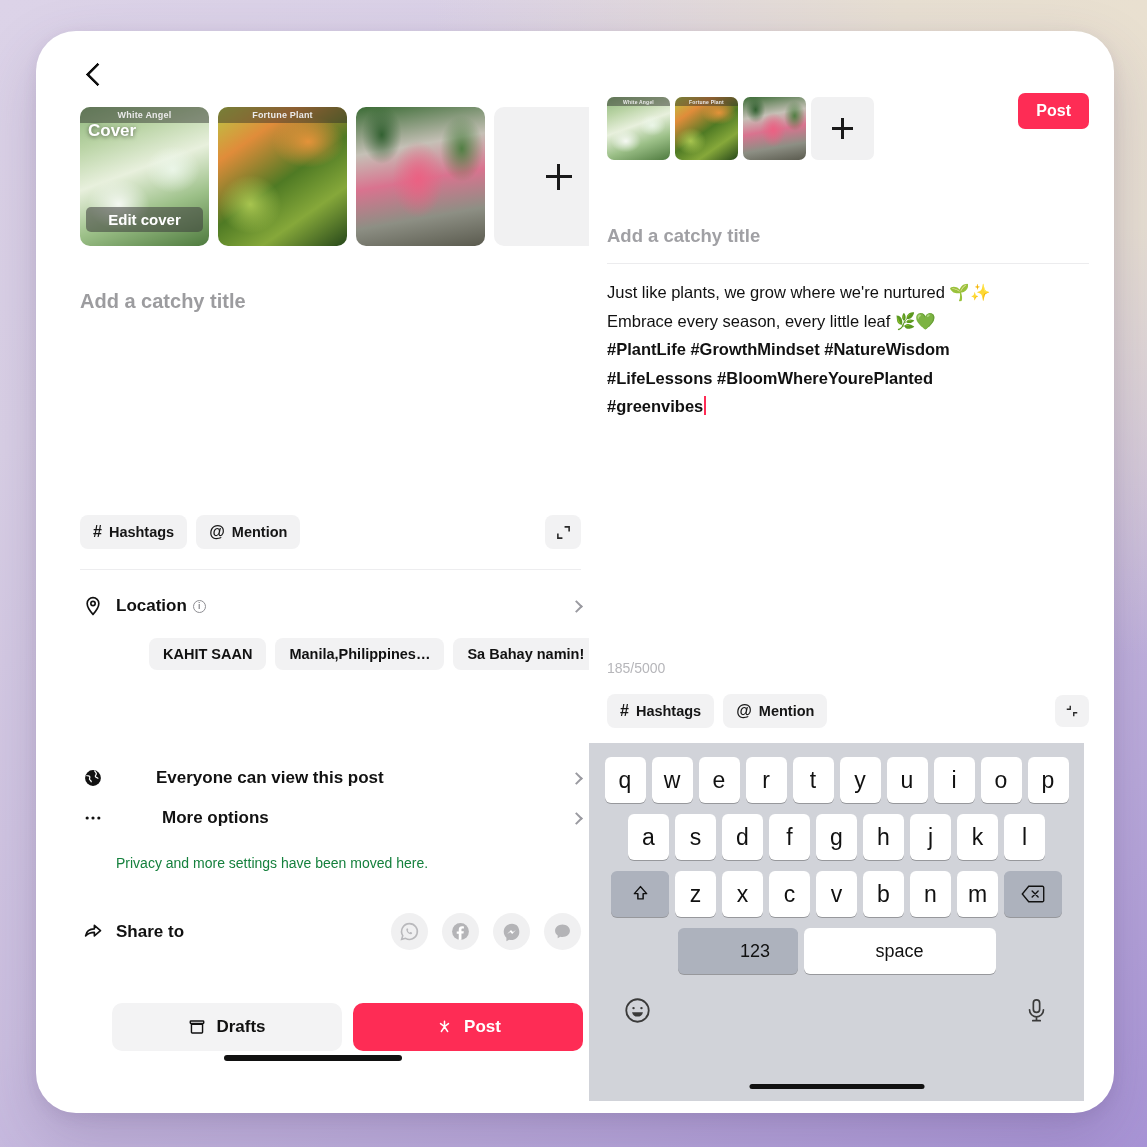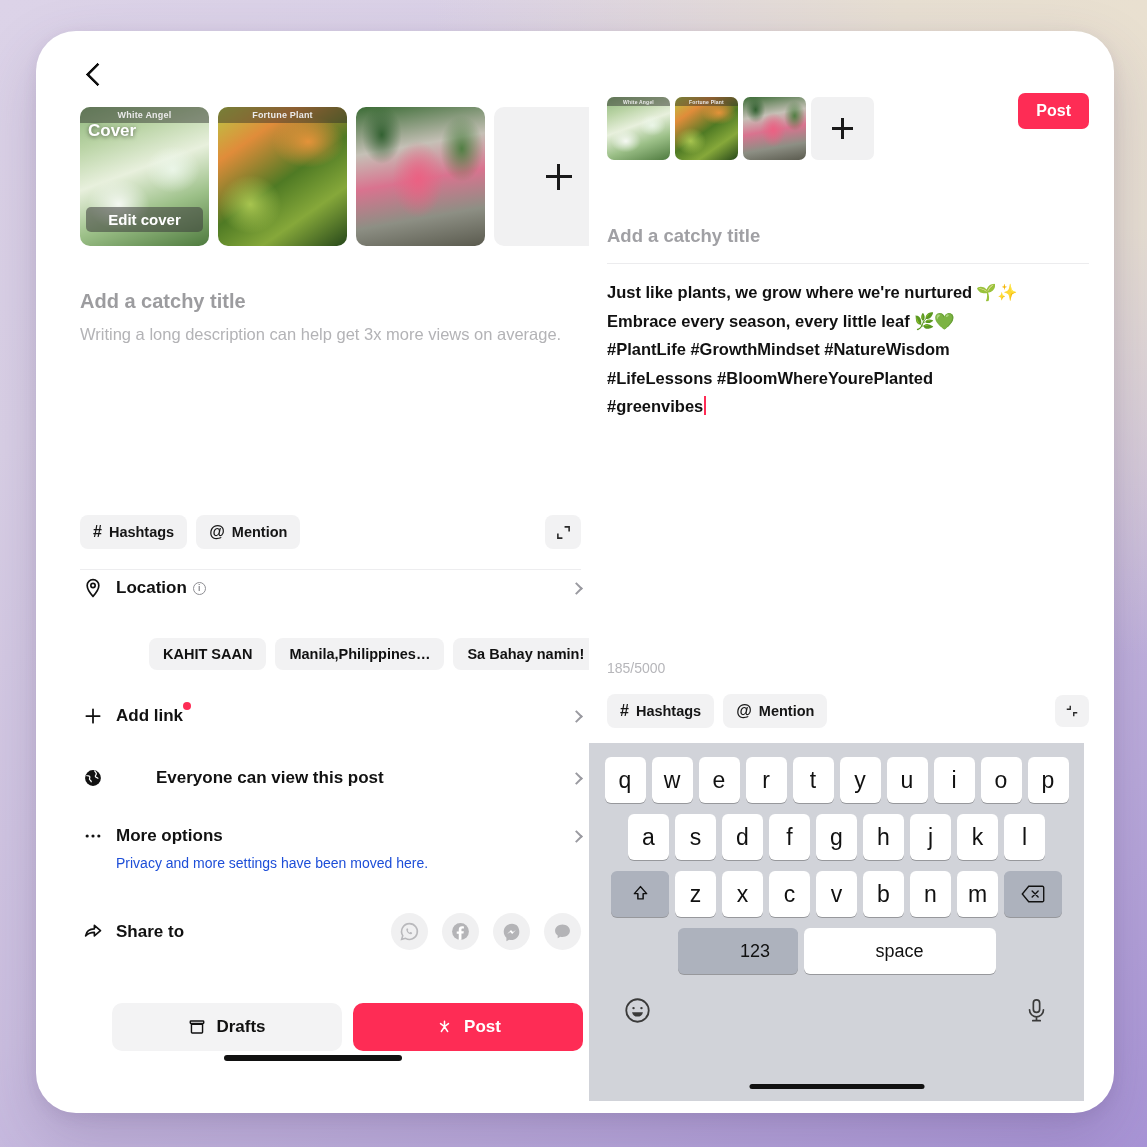--- a/index.html
+++ b/index.html
@@ -147,21 +147,21 @@
     position:absolute; left:44px; width: 501px;
     display:flex; align-items:center; cursor:pointer;
   }
   .opt-ico {
     width: 26px; height:26px; flex:0 0 auto;
     display:flex; align-items:center; justify-content:center;
     margin-right: 10px;
   }
   .opt-label { font-size:17px; font-weight:700; color:#111; position:relative; }
   .opt-sub {
-    position:absolute; left: 80px; font-size:14px; color:#1d4ed8;
+    position:absolute; left: 80px; font-size:14px; color:#15803d;
   }
   .chev {
     margin-left:auto; width: 9px; height: 9px;
     border-right: 2.2px solid #9a9aa0; border-top: 2.2px solid #9a9aa0;
     transform: rotate(45deg);
   }
   .info-o {
     display:inline-block; width:13px;height:13px;border-radius:50%;
     border:1.4px solid #8e8e93; font-size:9px; line-height:11px; text-align:center;
     color:#8e8e93; margin-left:6px; font-weight:700; vertical-align: 2px;
@@ -235,21 +235,21 @@
     font-size: 18.5px; font-weight:700; color:#a0a0a4;
   }
   .r-title-line {
     position:absolute; left: 18px; top: 232px; width: 482px; height:1px; background:#ececee;
   }
   .r-caption {
     position:absolute; left:18px; top: 247px; width: 470px;
     font-size: 16.5px; line-height: 28.5px; color:#111;
     white-space: pre-wrap;
   }
-  .cap-normal { font-weight:700; }
+  .cap-normal { font-weight:400; }
   .cap-tags { font-weight:700; }
   .caret {
     display:inline-block; width:2px; height:19px; background:#fe2c55;
     vertical-align:-3px; margin-left:1px;
   }
 
   .r-count {
     position:absolute; left:18px; top:629px;
     font-size:14px; color:#b6b6ba;
   }
@@ -317,80 +317,70 @@
       <div class="l-thumb img-fortune">
         <div class="thumb-topcap">Fortune Plant</div>
       </div>
       <div class="l-thumb img-caladium"></div>
       <div class="l-thumb add">
         <div class="plus-glyph"></div>
       </div>
     </div>
 
     <div class="l-title">Add a catchy title</div>
-    <div class="l-desc">Writing a long description can help get 3x more views on average.</div>
 
     <div class="l-chipbar">
       <div class="chip">
         <span class="g">#</span>
         <span>Hashtags</span>
       </div>
       <div class="chip">
         <span class="g">@</span>
         <span>Mention</span>
       </div>
       <div class="expand-btn">
         <svg width="15" height="15" viewBox="0 0 16 16">
           <path d="M2 10v4h4" stroke="#2a2a2a" stroke-width="1.7" fill="none" stroke-linecap="square"></path>
           <path d="M14 6V2h-4" stroke="#2a2a2a" stroke-width="1.7" fill="none" stroke-linecap="square"></path>
         </svg>
       </div>
     </div>
 
     <div class="divider"></div>
 
-    <div class="opt-row" style="top:544px;">
+    <div class="opt-row" style="top:562px;">
       <span class="opt-ico">
         <svg width="20" height="20" viewBox="0 0 24 24">
           <path d="M12 2C8.1 2 5 5.1 5 9c0 5.3 7 13 7 13s7-7.7 7-13c0-3.9-3.1-7-7-7z" fill="none" stroke="#111" stroke-width="2"></path>
           <circle cx="12" cy="9" r="2.6" fill="none" stroke="#111" stroke-width="2"></circle>
         </svg>
       </span>
       <span class="opt-label"><span>Location</span><span class="info-o">i</span></span>
       <span class="chev"></span>
     </div>
 
     <div class="loc-chips">
       <div class="loc-chip">KAHIT SAAN</div>
       <div class="loc-chip">Manila,Philippines…</div>
       <div class="loc-chip">Sa Bahay namin!</div>
     </div>
 
-    <div class="opt-row" style="top:672px;">
-      <span class="opt-ico">
-        <svg width="20" height="20" viewBox="0 0 24 24">
-          <path d="M12 4v16M4 12h16" stroke="#111" stroke-width="2.1" stroke-linecap="round"></path>
-        </svg>
-      </span>
-      <span class="opt-label"><span>Add link</span><span class="red-dot"></span></span>
-      <span class="chev"></span>
-    </div>
 
     <div class="opt-row" style="top:734px;gap:40px;">
       <span class="opt-ico">
         <svg width="20" height="20" viewBox="0 0 24 24">
           <circle cx="12" cy="12" r="9.5" fill="#111"></circle>
           <path d="M4 9c2 1 3 0 4 1s-1 3 0 4 2 1 2 3M14 3c0 2 2 2 2 4s-2 2-1 3.5 3 .5 3 2.5" stroke="#fff" stroke-width="1.5" fill="none"></path>
         </svg>
       </span>
       <span class="opt-label">Everyone can view this post</span>
       <span class="chev"></span>
     </div>
 
-    <div class="opt-row" style="top:792px;">
+    <div class="opt-row" style="top:774px;gap:46px;">
       <span class="opt-ico">
         <svg width="20" height="20" viewBox="0 0 24 24">
           <circle cx="5" cy="12" r="1.9" fill="#111"></circle>
               <circle cx="12" cy="12" r="1.9" fill="#111"></circle>
               <circle cx="19" cy="12" r="1.9" fill="#111"></circle>
         </svg>
       </span>
       <span class="opt-label">More options</span>
       <span class="chev"></span>
     </div>

